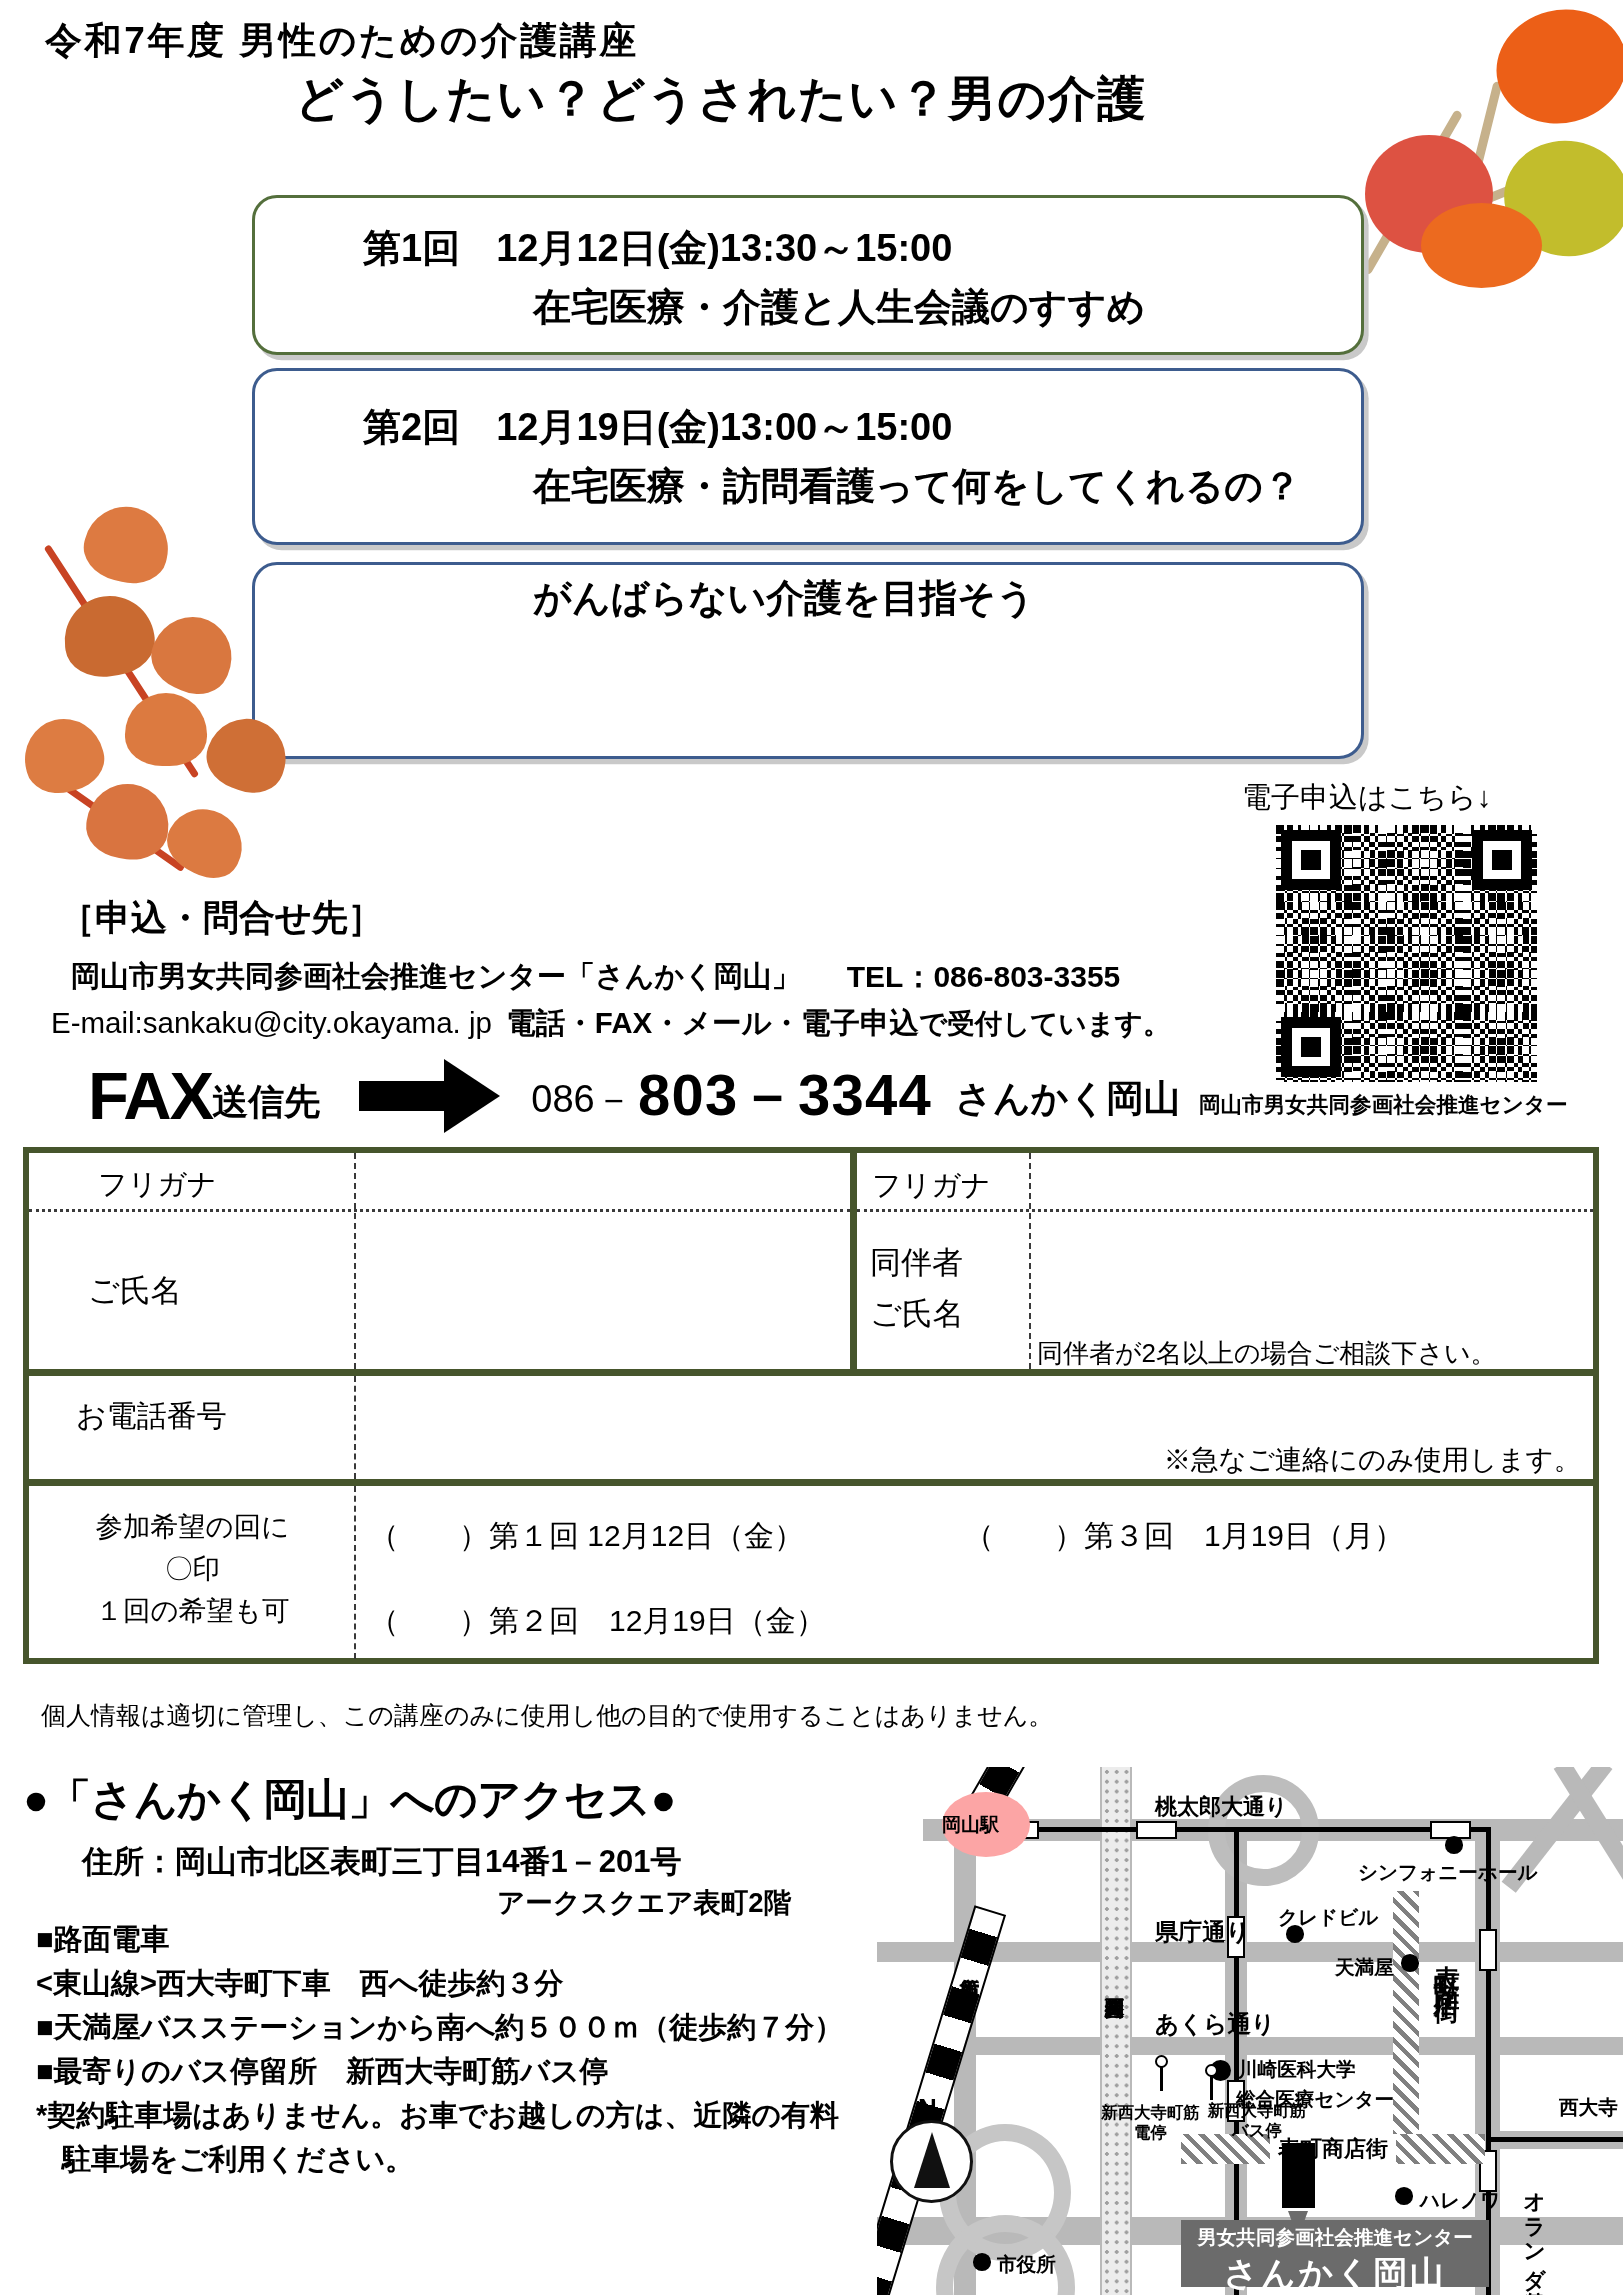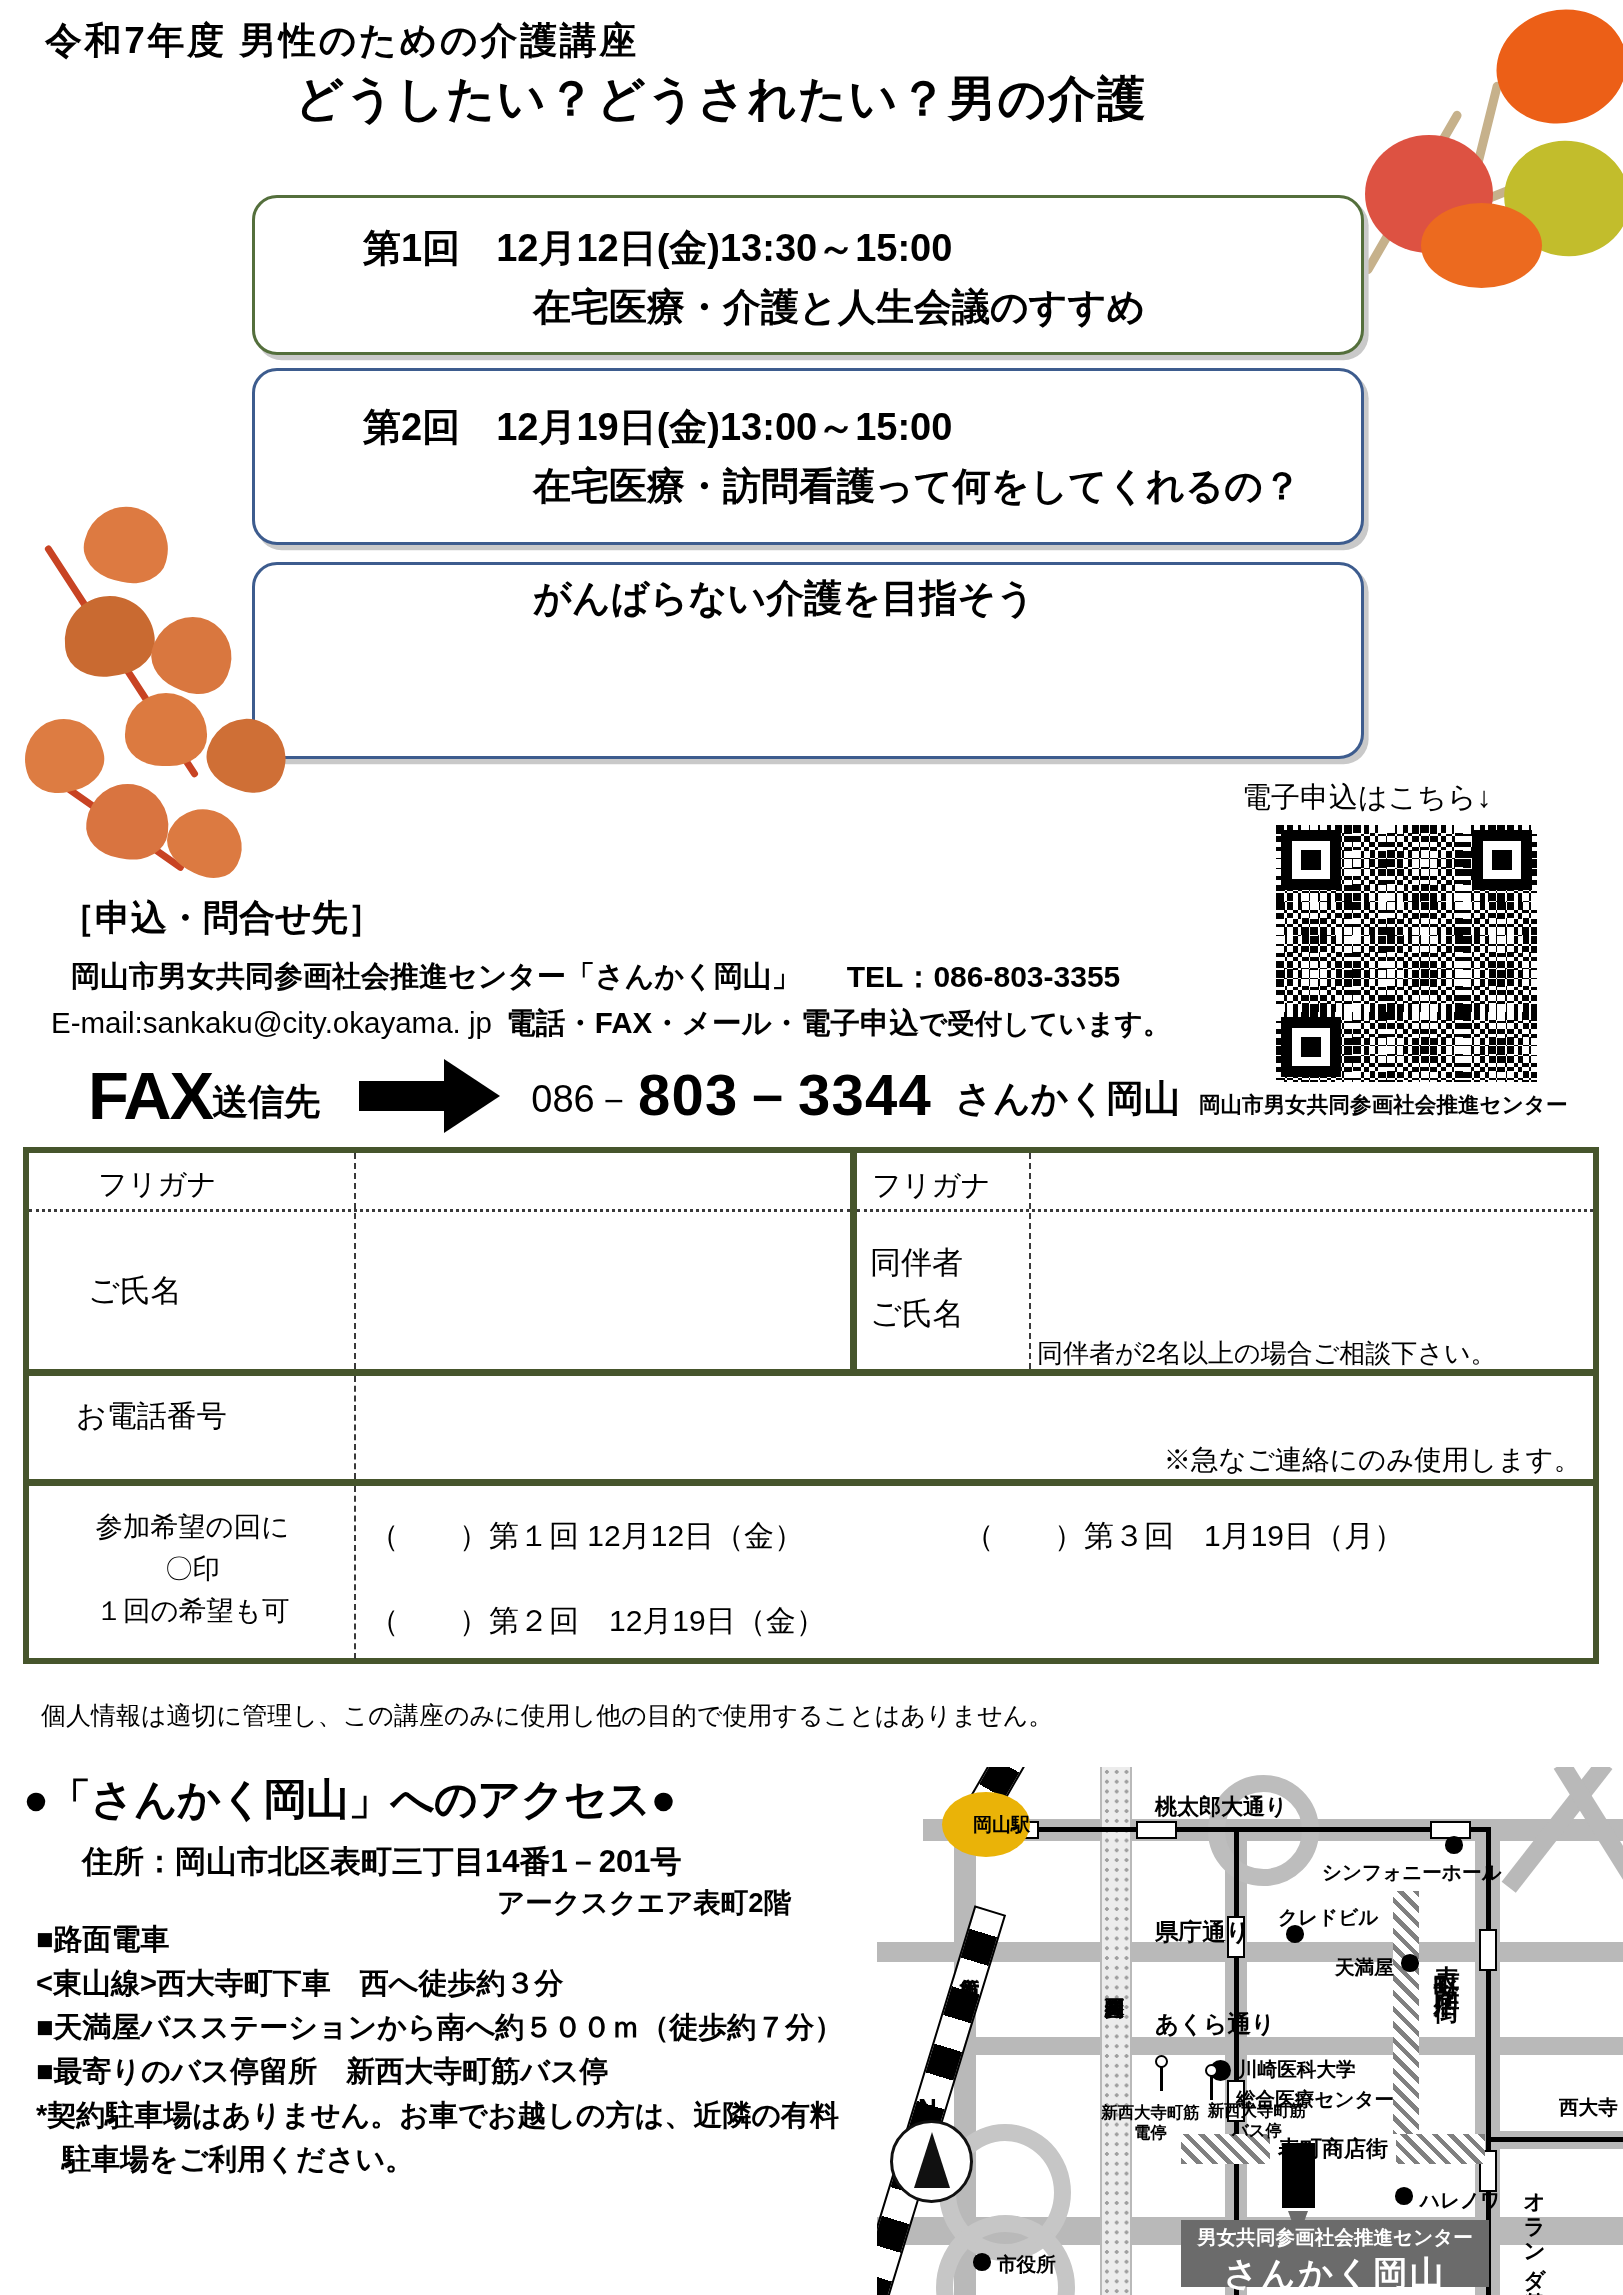--- a/index.html
+++ b/index.html
@@ -255,40 +255,40 @@
     <div class="tram" style="left:609px;top:63px;width:5.2px;height:465px;"></div>
     <div class="tram" style="left:609px;top:370px;width:137px;height:4.6px;"></div>
     <div class="stopw" style="left:121px;top:54px;width:37px;height:14.4px;"></div>
     <div class="stopw" style="left:259px;top:54px;width:37px;height:14.4px;"></div>
     <div class="stopw" style="left:553px;top:54px;width:37px;height:14.4px;"></div>
     <div class="stopw" style="left:350px;top:149px;width:14.4px;height:38px;"></div>
     <div class="stopw" style="left:350px;top:313px;width:14.4px;height:38px;"></div>
     <div class="stopw" style="left:602px;top:162px;width:14.4px;height:38px;"></div>
     <div class="stopw" style="left:602px;top:383px;width:14.4px;height:38px;"></div>
 
-    <div class="abs" style="left:65px;top:25px;width:88px;height:65px;background:#eab308;border-radius:50%;display:flex;align-items:center;justify-content:flex-end;">
+    <div class="abs" style="left:65px;top:25px;width:88px;height:65px;background:#fca5a5;border-radius:50%;display:flex;align-items:center;justify-content:flex-start;">
       <span style="font-size:19px;font-weight:700;">岡山駅</span>
     </div>
 
     <div class="hatch" style="left:516px;top:124px;width:26px;height:245px;"></div>
     <div class="ml vtext" style="left:553px;top:178px;font-size:26px;letter-spacing:7.9px;">表町商店街</div>
     <div class="hatch" style="left:304px;top:367px;width:304px;height:30px;display:flex;align-items:center;justify-content:center;">
       <span style="background:#fff;padding:0 7.9px;font-size:22px;font-weight:700;">表町商店街</span>
     </div>
 
     <div class="ml" style="left:278px;top:25px;font-size:22px;">桃太郎大通り</div>
     <div class="ml" style="left:278px;top:149px;font-size:23.6px;">県庁通り</div>
     <div class="ml" style="left:278px;top:241px;font-size:23.6px;">あくら通り</div>
     <div class="ml vtext" style="left:80px;top:196px;font-size:19.6px;">市役所筋</div>
     <div class="ml vtext" style="left:225px;top:216px;font-size:19.6px;">西川緑道公園</div>
     <div class="ml vtext" style="left:643px;top:411px;font-size:21.6px;">オランダ通り</div>
     <div class="ml" style="left:682px;top:327px;font-size:19.6px;">西大寺</div>
 
     <div class="dot" style="left:568px;top:69px;"></div>
-    <div class="ml" style="left:445px;top:92px;">シンフォニーホール</div>
+    <div class="ml" style="left:481px;top:92px;">シンフォニーホール</div>
     <div class="ml" style="left:401px;top:137px;">クレドビル</div>
     <div class="dot" style="left:409px;top:158px;"></div>
     <div class="ml" style="left:458px;top:187px;">天満屋</div>
     <div class="dot" style="left:524px;top:187px;"></div>
     <div class="dot" style="left:333px;top:293px;width:21px;height:21px;"></div>
     <div class="ml" style="left:361px;top:289px;">川崎医科大学</div>
     <div class="ml" style="left:359px;top:319px;">総合医療センター</div>
     <div class="dot" style="left:518px;top:420px;"></div>
     <div class="ml" style="left:543px;top:420px;">ハレノワ</div>
     <div class="dot" style="left:96px;top:486px;"></div>

